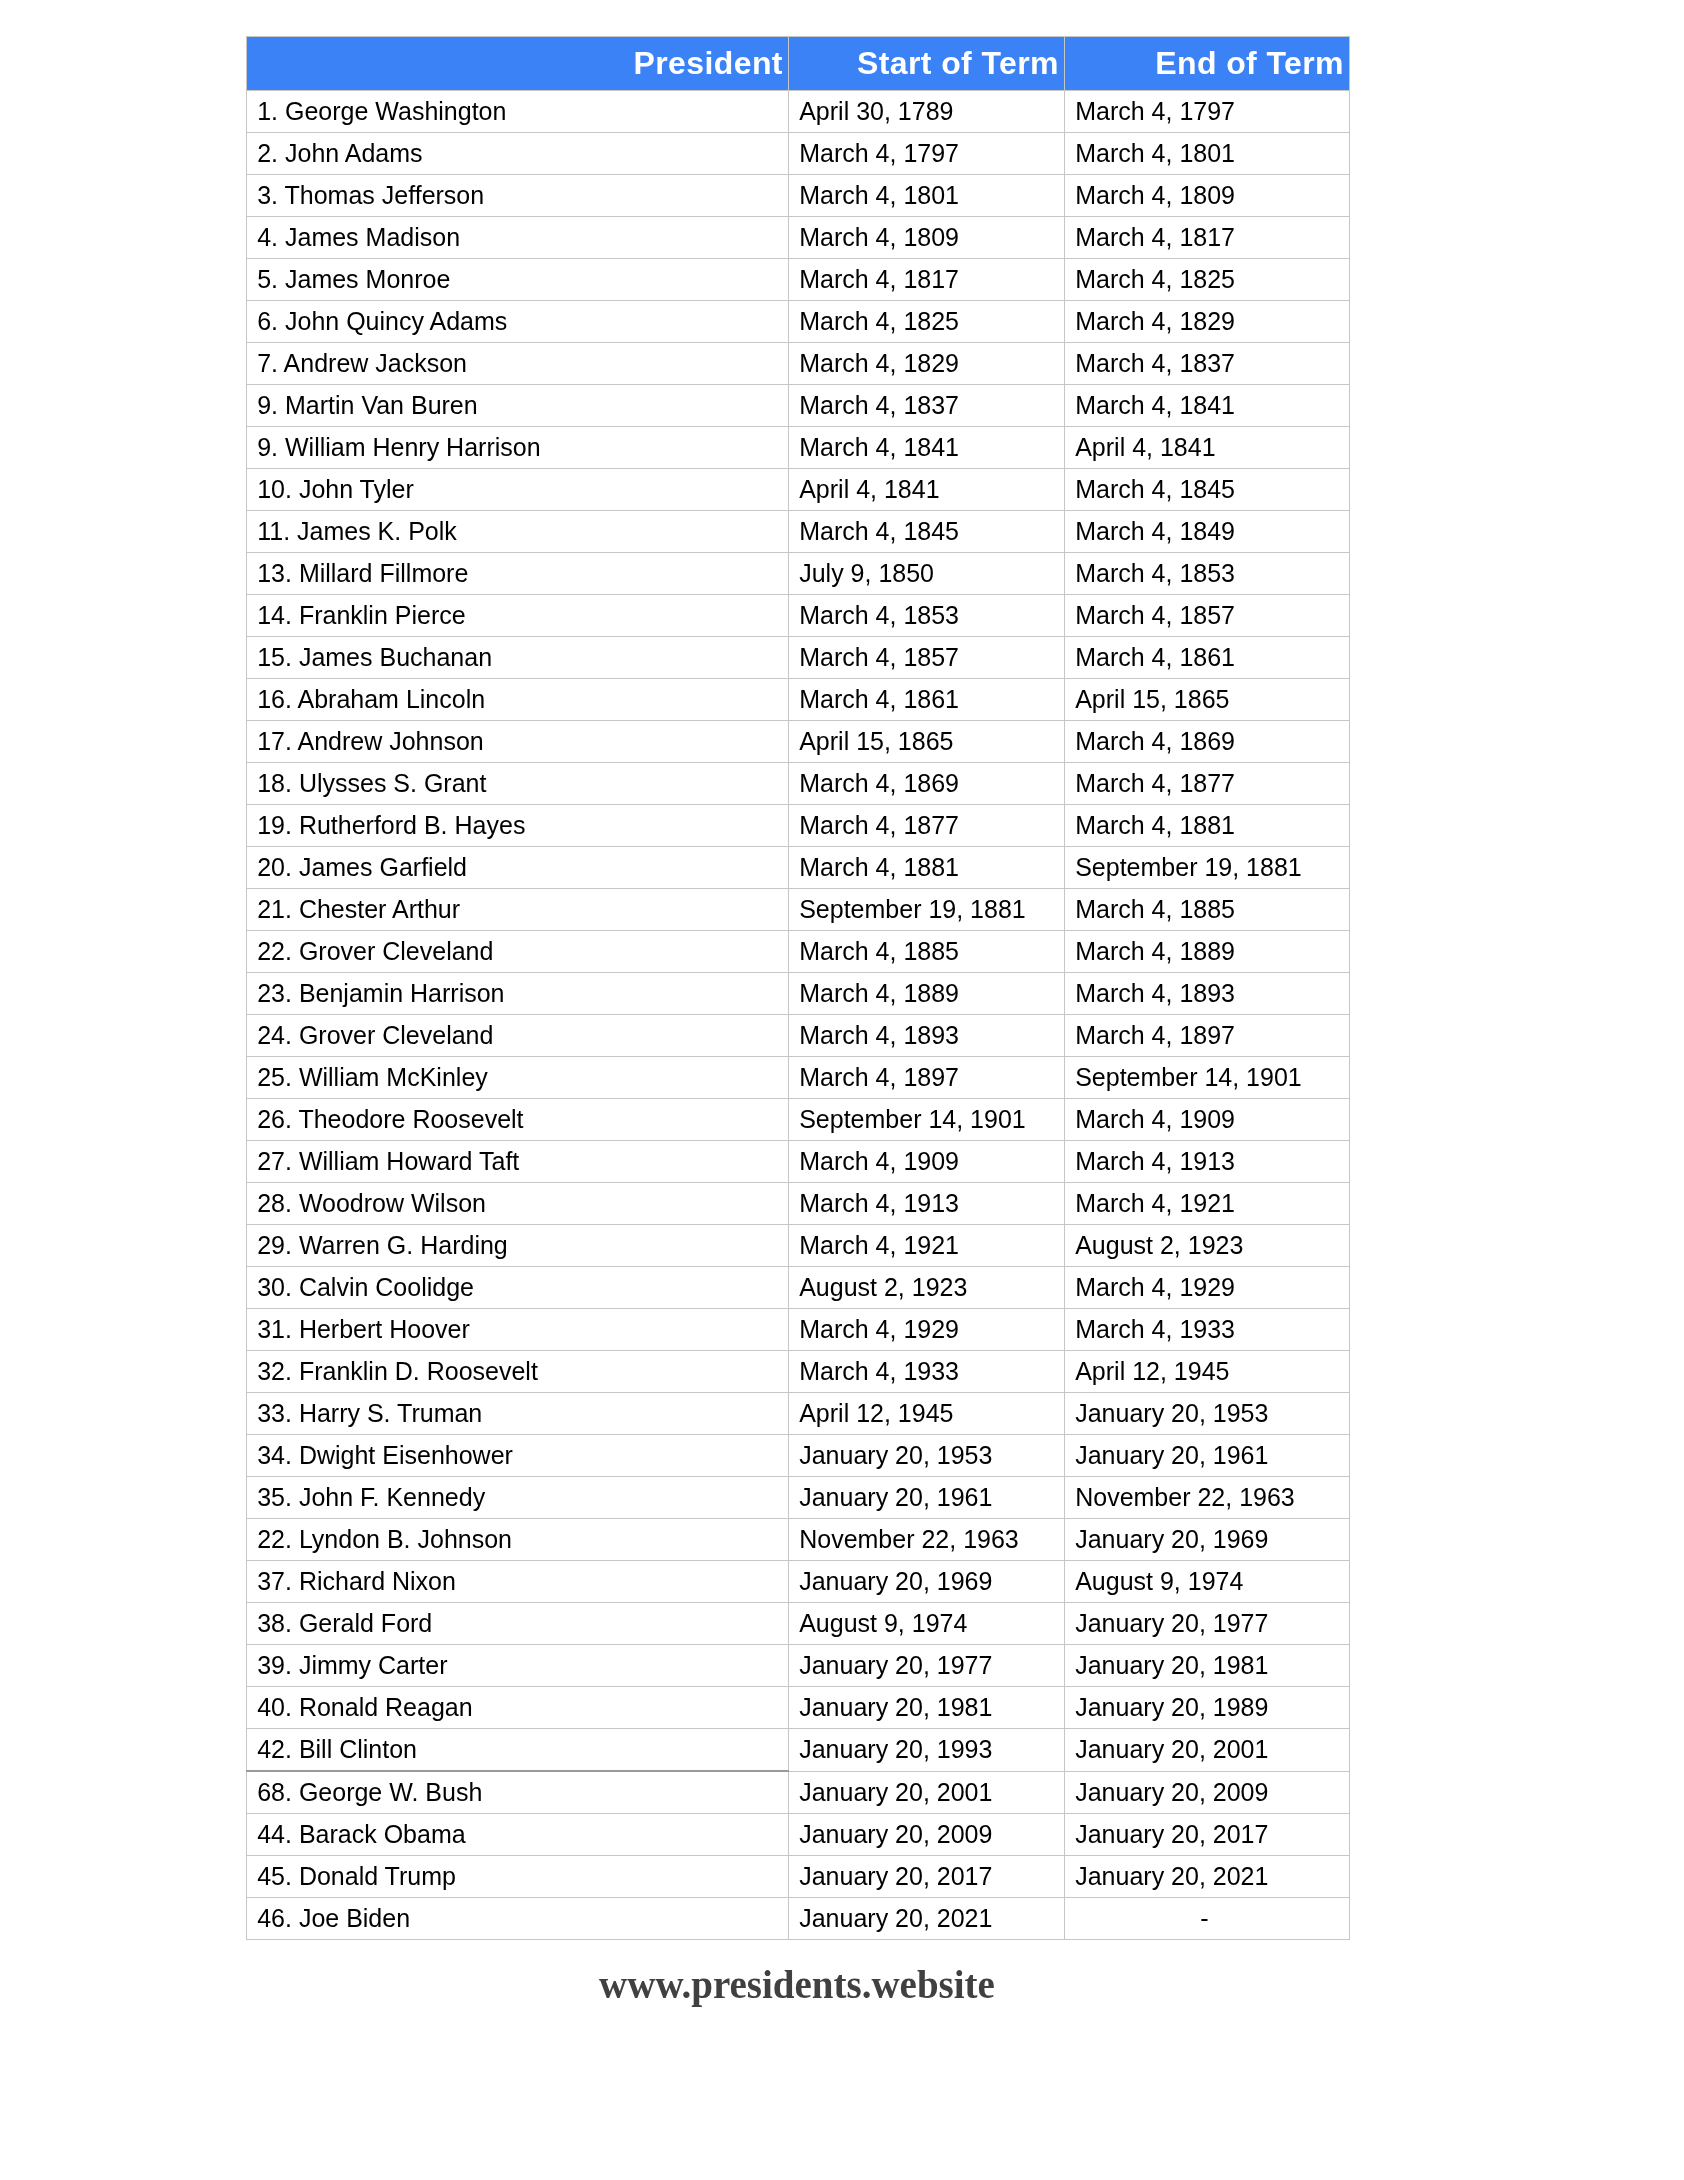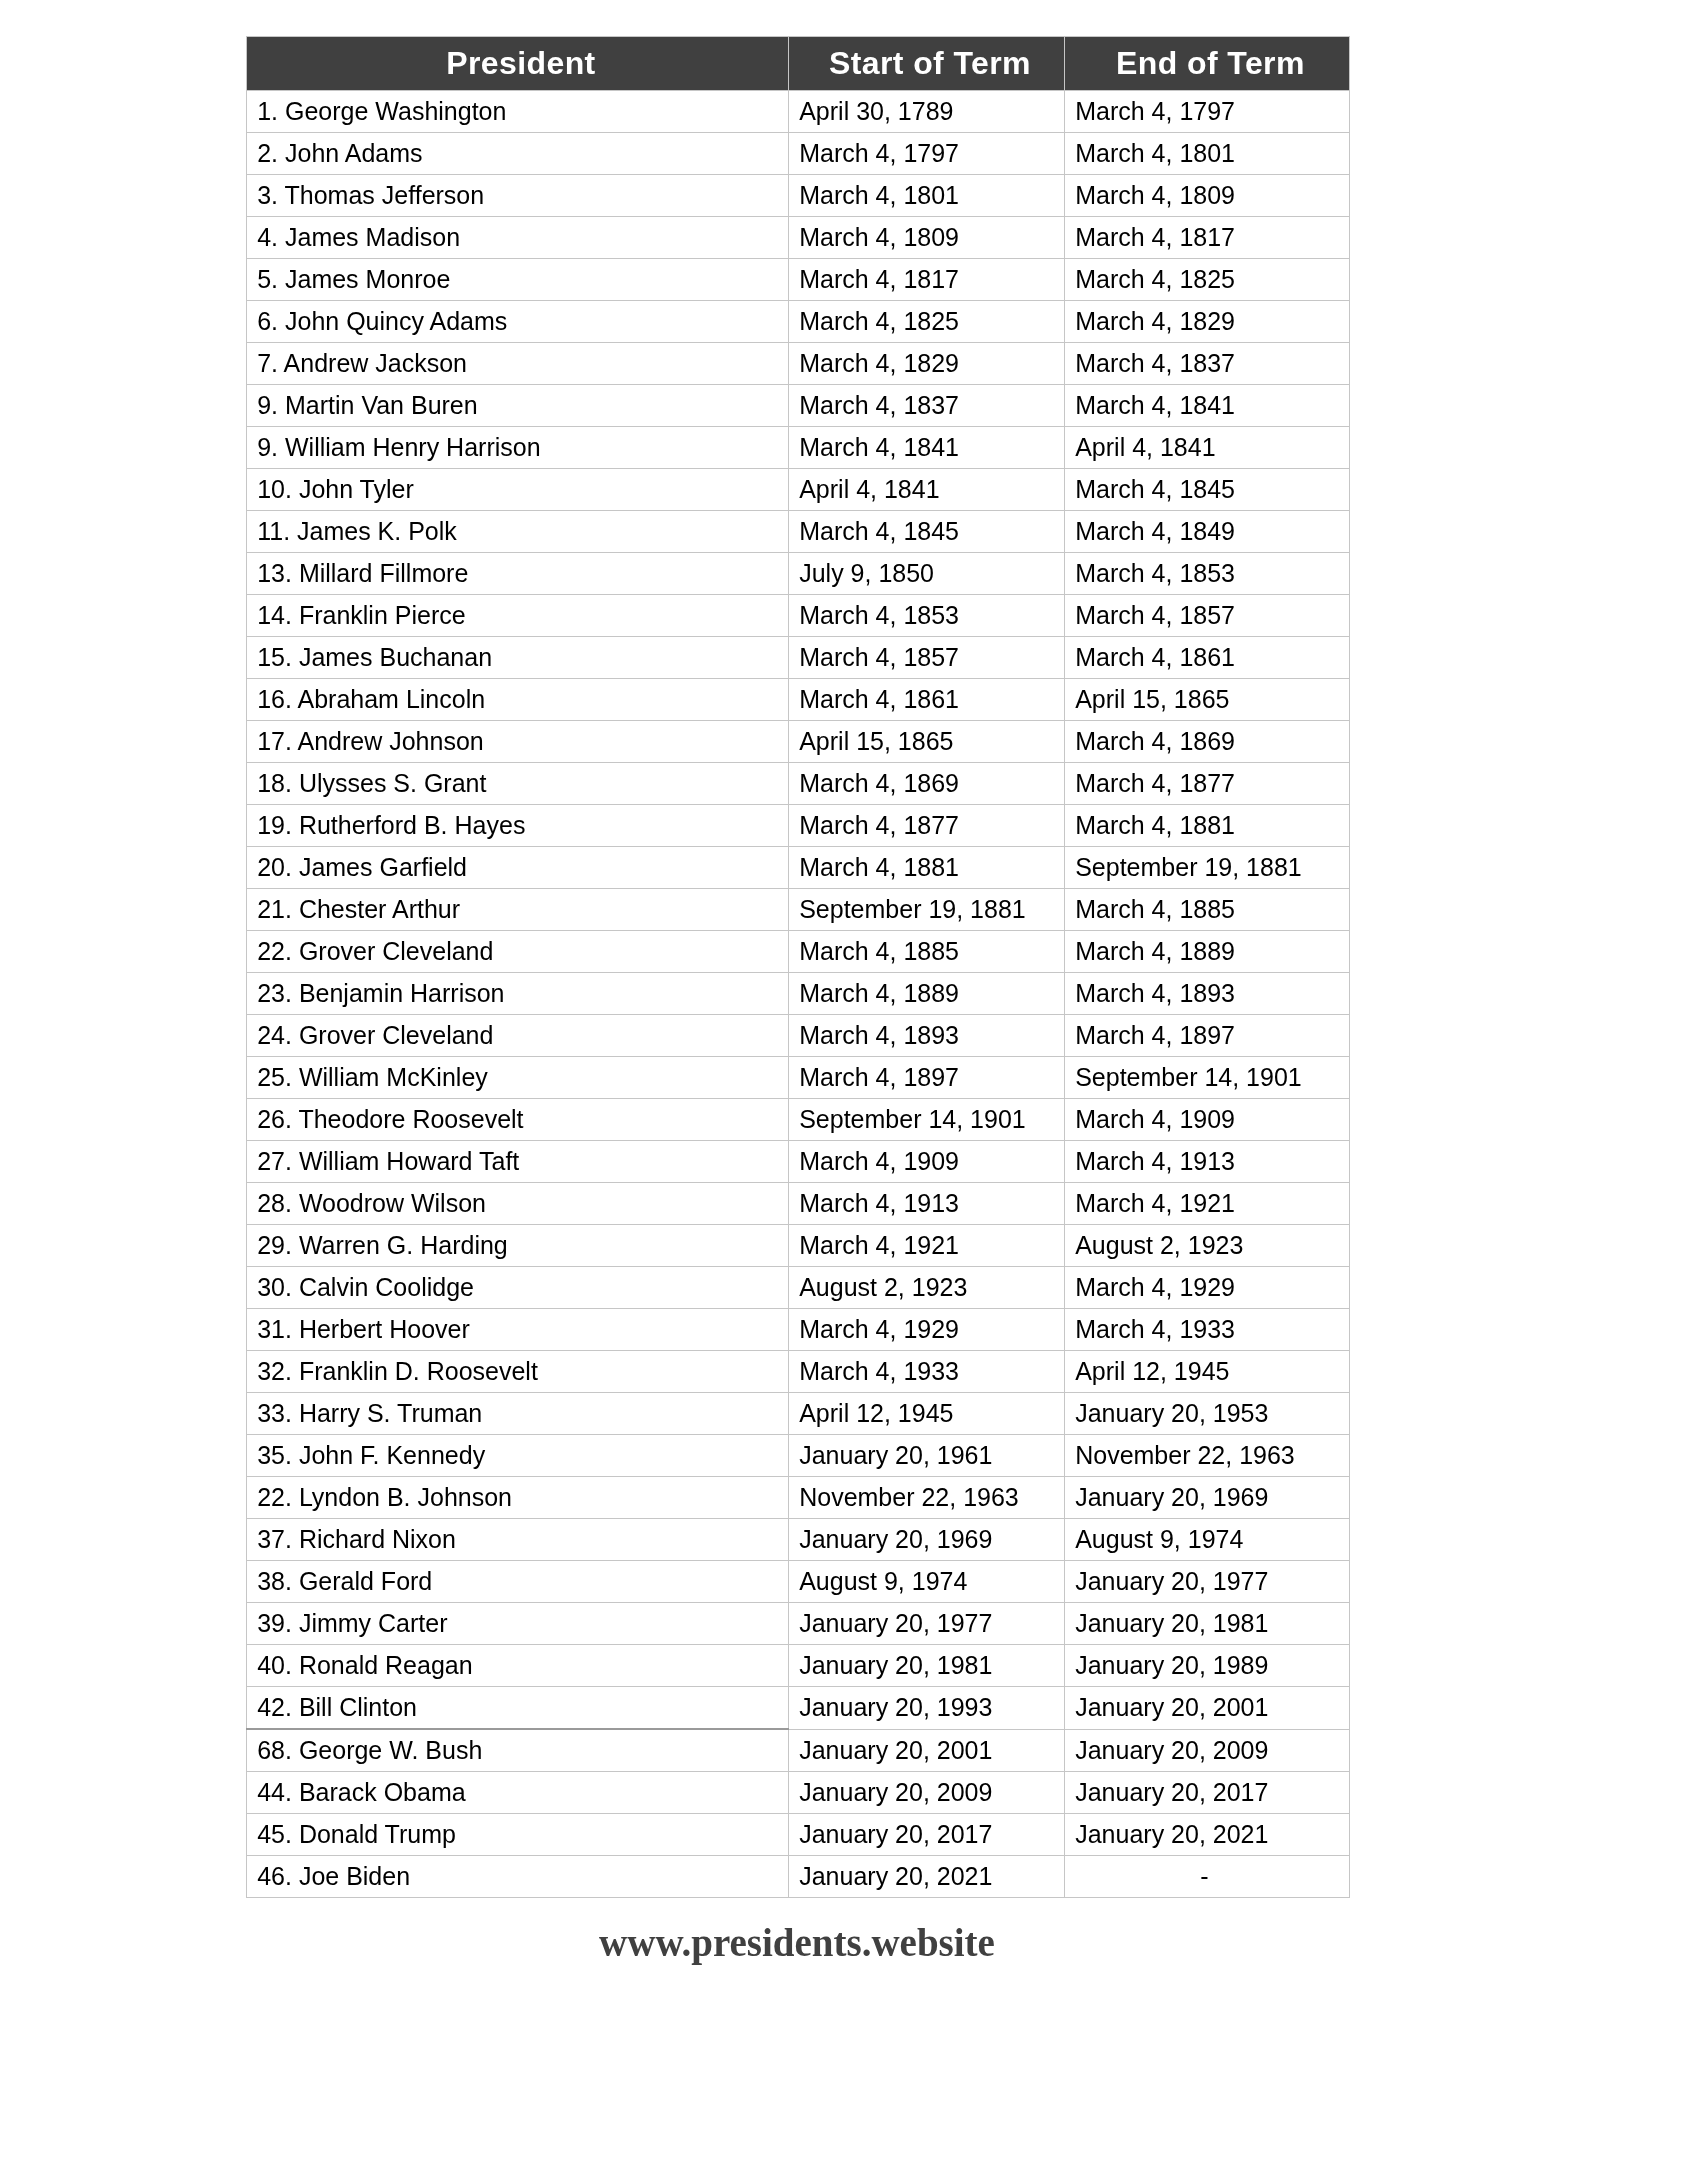--- a/index.html
+++ b/index.html
@@ -23,25 +23,25 @@
   table.presidents {
     border-collapse: collapse;
     table-layout: fixed;
     width: 100%;
   }
   col.c-president { width: 542px; }
   col.c-start     { width: 276px; }
   col.c-end       { width: 285px; }
 
   thead th {
-    background: #404040;
+    background: #3b82f6;
     color: #ffffff;
     font-size: 32px;
     font-weight: bold;
-    text-align: center;
+    text-align: right;
     height: 53px;
     padding: 0 5.1px 0 12px;
     border: 1.7px solid #c6c6c6;
     border-bottom: 1.7px solid #c6c6c6;
     vertical-align: middle;
     letter-spacing: 0.4px;
     white-space: nowrap;
     overflow: hidden;
   }
   tbody td {
@@ -242,20 +242,25 @@
           <td>32. Franklin D. Roosevelt</td>
           <td>March 4, 1933</td>
           <td>April 12, 1945</td>
         </tr>
         <tr>
           <td>33. Harry S. Truman</td>
           <td>April 12, 1945</td>
           <td>January 20, 1953</td>
         </tr>
         <tr>
+          <td>34. Dwight Eisenhower</td>
+          <td>January 20, 1953</td>
+          <td>January 20, 1961</td>
+        </tr>
+        <tr>
           <td>35. John F. Kennedy</td>
           <td>January 20, 1961</td>
           <td>November 22, 1963</td>
         </tr>
         <tr>
           <td>22. Lyndon B. Johnson</td>
           <td>November 22, 1963</td>
           <td>January 20, 1969</td>
         </tr>
         <tr>

